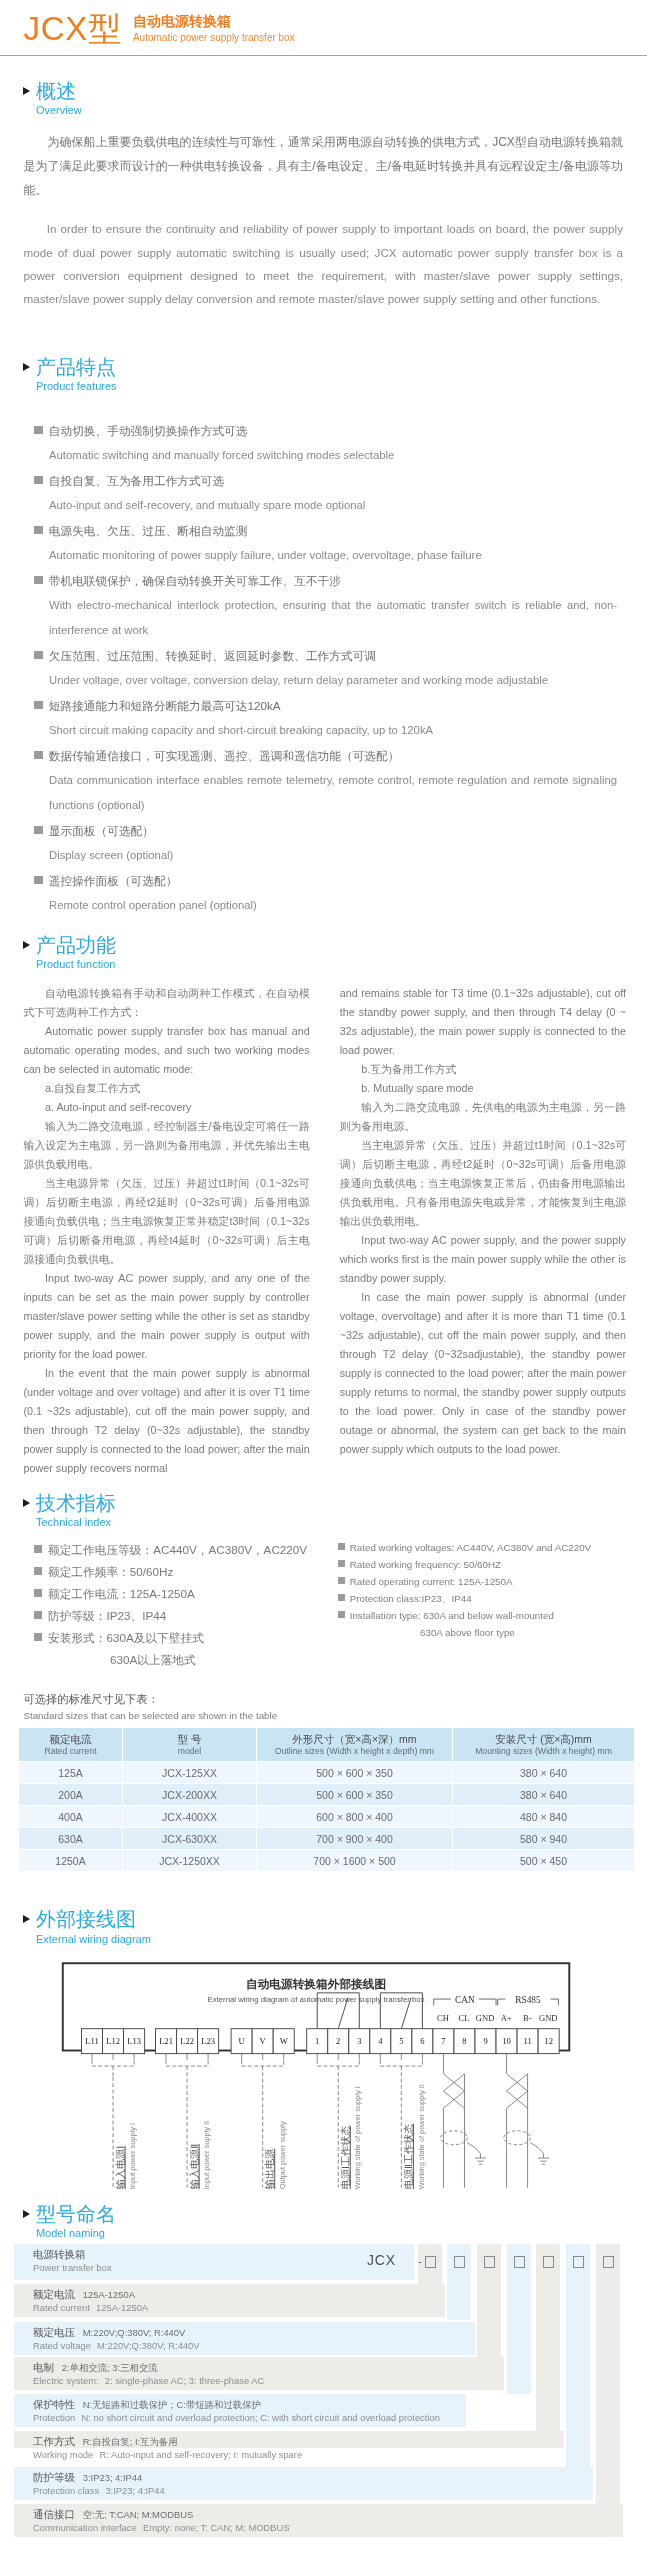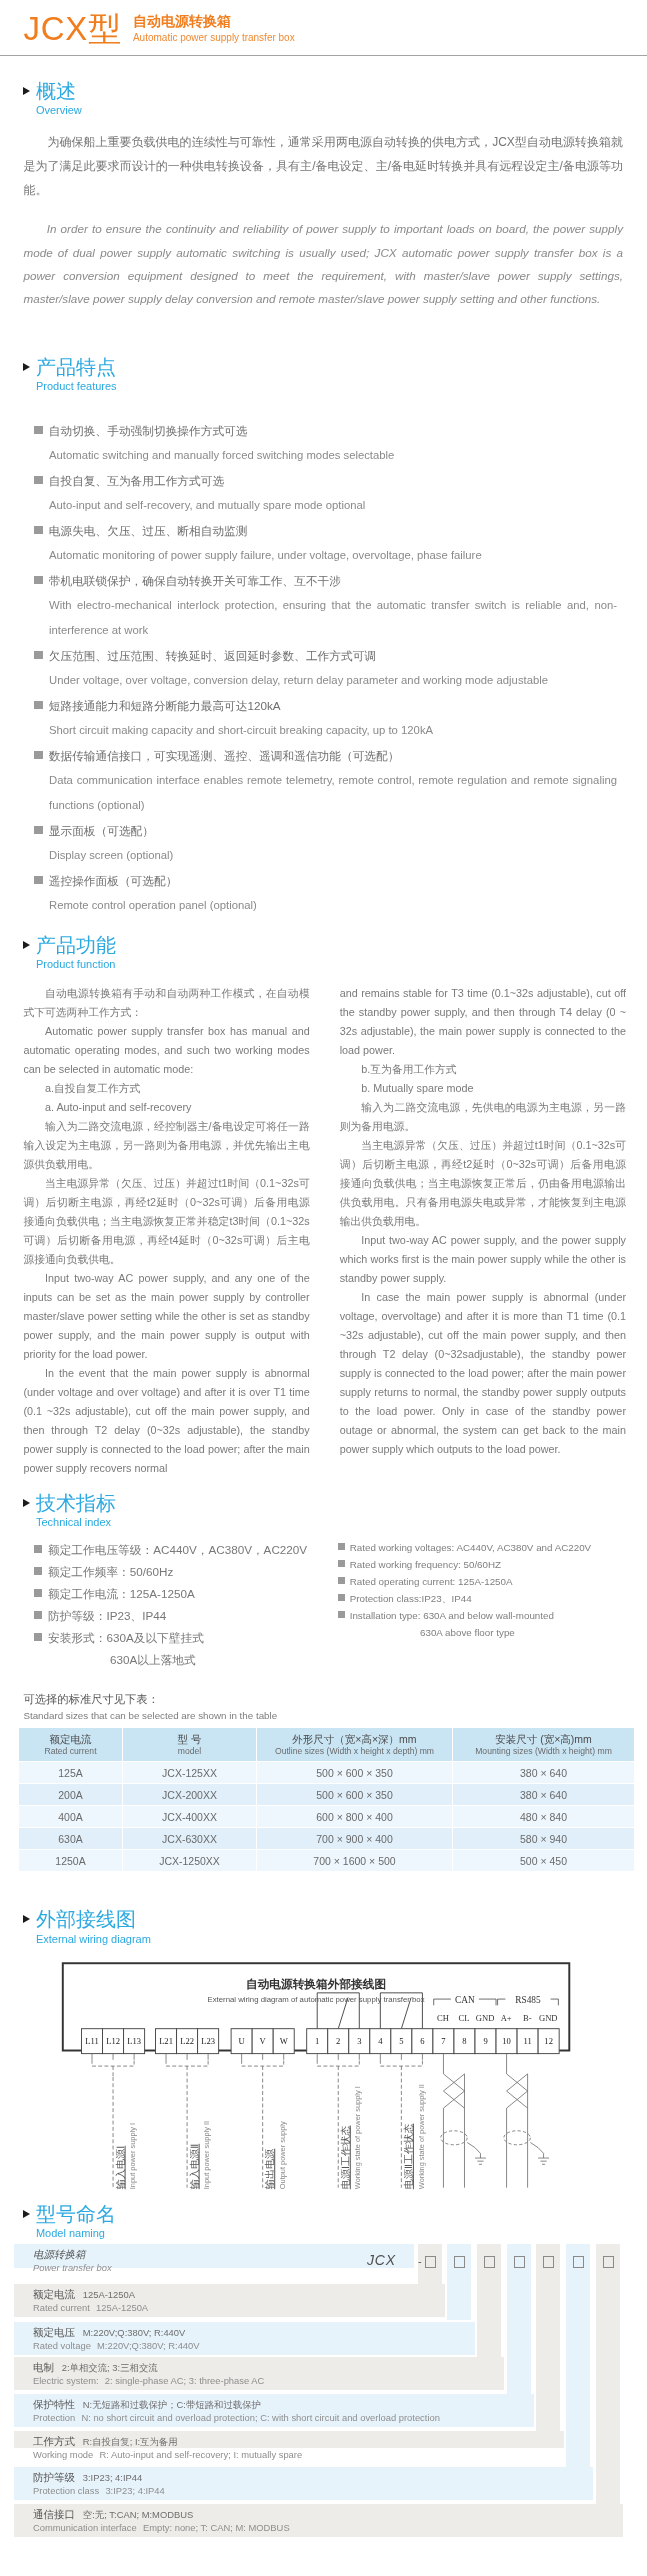--- a/index.html
+++ b/index.html
@@ -18,21 +18,21 @@
   .sec{position:relative;margin-left:23.4px;}
   .sec-mark{position:absolute;left:0;top:7px;width:0;height:0;
     border-left:7px solid #1c1c1c;border-top:4.7px solid transparent;border-bottom:4.7px solid transparent;}
   .sec-txt{padding-left:12.5px;}
   .sec-cn{font-size:20px;line-height:23.4px;color:#2BA9E0;}
   .sec-en{font-size:11px;line-height:15.6px;color:#2BA9E0;}
 
   
   .para{margin:0 25px 0 23.4px;text-align:justify;}
   .para-cn{margin-top:11px;font-size:12px;line-height:24px;color:#757575;text-indent:2em;}
-  .para-en{margin-top:15.6px;font-size:11.7px;line-height:23.4px;color:#8A8A8A;text-indent:2em;font-style:italic;}
+  .para-en{margin-top:15.6px;font-size:11.7px;line-height:23.4px;color:#8A8A8A;text-indent:2em;}
 
   
   .feat-list{margin:23.4px 31px 0 34px;}
   .sq{display:inline-block;width:8.6px;height:8.6px;background:#9A9A9A;margin-right:6.2px;vertical-align:0.8px;}
   .feat-cn{font-size:11.7px;line-height:25px;color:#6E6E6E;}
   .feat-en{font-size:11.3px;line-height:25px;color:#8A8A8A;padding-left:15px;text-align:justify;}
 
   
   .func-cols{display:flex;margin:11px 22px 0 23.4px;}
   .func-col{width:287px;}
@@ -407,21 +407,21 @@
   <div class="naming">
 
     <div class="nm-col bggray" style="left:404px;height:40px;"></div>
     <div class="nm-col bgblue" style="left:433px;height:76px;"></div>
     <div class="nm-col bggray" style="left:463px;height:113px;"></div>
     <div class="nm-col bgblue" style="left:493px;height:150px;"></div>
     <div class="nm-col bggray" style="left:522px;height:187px;"></div>
     <div class="nm-col bgblue" style="left:552px;height:223px;"></div>
     <div class="nm-col bggray" style="left:582px;height:260px;"></div>
 
-    <div class="nm-row bgblue" style="top:0;height:24px;width:400px;font-style:italic;">
+    <div class="nm-row bgblue" style="top:0;height:36px;width:400px;">
       <div class="nm-text">
         <div class="nm-cn"><span>电源转换箱</span><span class="desc"></span></div>
         <div class="nm-en"><span>Power transfer box</span><span class="desc"></span></div>
       </div>
       <div class="nm-prefix">JCX</div>
     </div>
     <div class="nm-row bggray" style="top:40px;height:33px;width:431px;">
       <div class="nm-text">
         <div class="nm-cn"><span>额定电流</span><span class="desc">125A-1250A</span></div>
         <div class="nm-en"><span>Rated current</span><span class="desc">125A-1250A</span></div>
@@ -432,21 +432,21 @@
         <div class="nm-cn"><span>额定电压</span><span class="desc">M:220V;Q:380V; R:440V</span></div>
         <div class="nm-en"><span>Rated voltage</span><span class="desc">M:220V;Q:380V; R:440V</span></div>
       </div>
     </div>
     <div class="nm-row bggray" style="top:113px;height:33px;width:490px;">
       <div class="nm-text">
         <div class="nm-cn"><span>电制</span><span class="desc">2:单相交流; 3:三相交流</span></div>
         <div class="nm-en"><span>Electric system:</span><span class="desc">2: single-phase AC; 3: three-phase AC</span></div>
       </div>
     </div>
-    <div class="nm-row bgblue" style="top:150px;height:33px;width:520px;">
+    <div class="nm-row bgblue" style="top:150px;height:33px;width:452px;">
       <div class="nm-text">
         <div class="nm-cn"><span>保护特性</span><span class="desc">N:无短路和过载保护；C:带短路和过载保护</span></div>
         <div class="nm-en"><span>Protection</span><span class="desc">N: no short circuit and overload protection; C: with short circuit and overload protection</span></div>
       </div>
     </div>
     <div class="nm-row bggray" style="top:187px;height:17px;width:550px;">
       <div class="nm-text">
         <div class="nm-cn"><span>工作方式</span><span class="desc">R:自投自复; I:互为备用</span></div>
         <div class="nm-en"><span>Working mode</span><span class="desc">R: Auto-input and self-recovery; I: mutually spare</span></div>
       </div>

